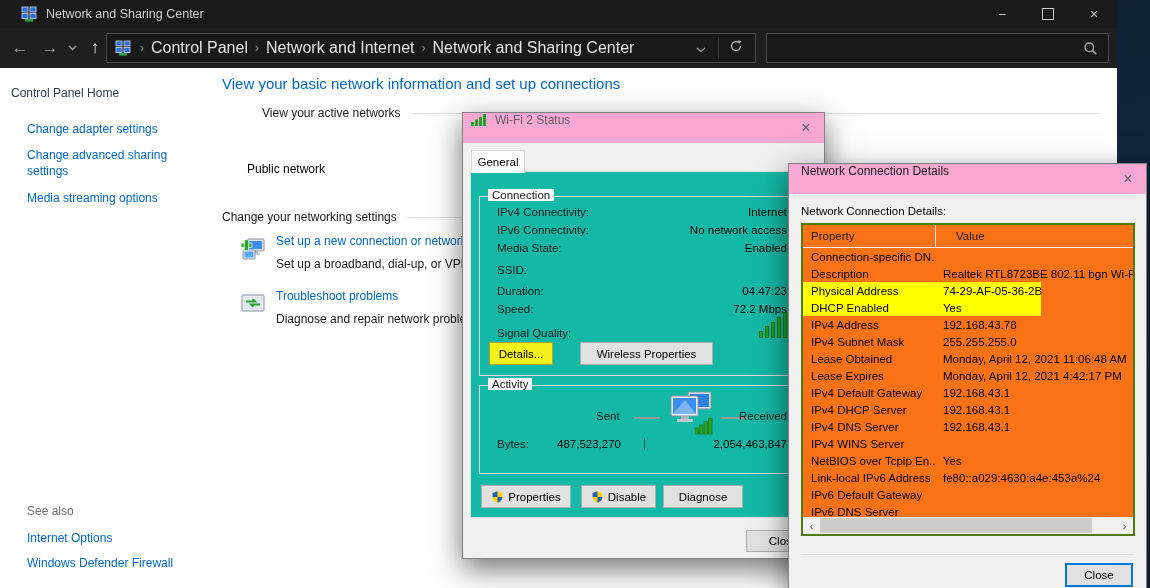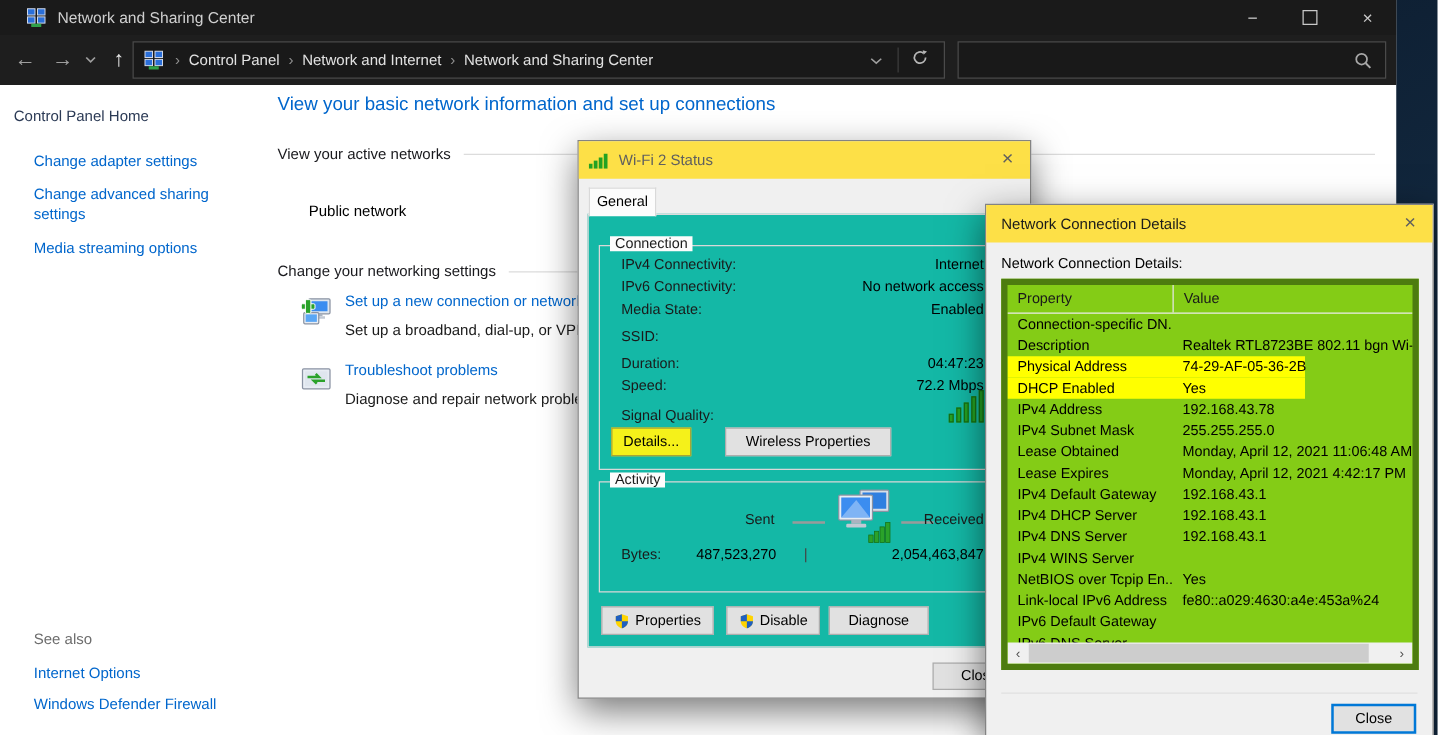--- a/index.html
+++ b/index.html
@@ -19,49 +19,49 @@
   .max-glyph{width:10px;height:10px;border:1px solid #c8c8c8;display:inline-block;}
   .toolbar{position:absolute;top:28px;left:0;width:100%;height:40px;background:var(--toolbar,#1e1e1e);}
   .nav-glyph{position:absolute;top:0;height:40px;display:flex;align-items:center;justify-content:center;color:#9e9e9e;font-size:17px;}
   .nav-back{left:6px;width:28px;}
   .nav-fwd{left:36px;width:28px;}
   .nav-chev{left:62px;width:20px;}
   .nav-up{left:82px;width:26px;color:#e8e8e8;}
   .address-box{position:absolute;left:106px;top:5px;width:640px;height:28px;background:#191919;border:1px solid #4a4a4a;display:flex;align-items:center;padding:0 4px;box-sizing:content-box;}
   .crumb-icon{width:16px;height:16px;margin:0 2px 0 4px;flex:0 0 auto;}
   .crumb-sep{color:#8f8f8f;font-size:12px;margin:0 7px;}
-  .crumb{color:#e2e2e2;font-size:12px;white-space:nowrap;}
+  .crumb{color:#e2e2e2;font-size:16px;white-space:nowrap;}
   .ab-spacer{flex:1;}
   .ab-divider{width:1px;height:20px;background:#3c3c3c;margin:0 6px;}
   .search-box{position:absolute;left:766px;top:5px;width:341px;height:28px;background:#191919;border:1px solid #4a4a4a;display:flex;align-items:center;}
   .search-input{flex:1;background:transparent;border:none;outline:none;color:#ddd;font-size:12px;padding:0 8px;font-family:inherit;}
   .search-glyph{margin-right:10px;flex:0 0 auto;}
   
   .sidebar{position:absolute;left:0;top:68px;width:212px;bottom:0;font-size:12px;}
   .sb-home{position:absolute;left:11px;top:18px;color:#2b3a55;}
   .sb-links{position:absolute;left:27px;top:53px;}
   .sb-link{color:var(--link,#0066cc);margin-bottom:10px;width:152px;line-height:1.35;cursor:pointer;}
   .see-also{position:absolute;left:27px;top:436px;}
   .see-also-title{color:#6d6d6d;margin-bottom:13px;}
   .sa-link{color:var(--link,#0066cc);margin-bottom:11px;cursor:pointer;}
   
   .content{position:absolute;left:222px;top:68px;right:0;bottom:0;font-size:12px;color:#1a1a1a;}
   .page-heading{position:absolute;left:0;top:7px;color:var(--heading,#0066cc);font-size:15px;font-weight:normal;margin:0;}
   .section-row{position:absolute;left:0;right:17px;display:flex;align-items:center;color:#19191d;}
   .section-row .rule{flex:1;height:1px;background:#dcdcdc;margin-left:10px;}
-  .sect1{top:48px;} .sect2{top:142px;}
+  .sect1{top:38px;margin-left:40px;} .sect2{top:142px;}
   .public-network{position:absolute;left:25px;top:94px;color:#000;}
   .net-link-item{position:absolute;left:18px;display:flex;}
   .item1{top:166px;} .item2{top:221px;}
   .link-icon{width:26px;height:26px;margin:2px 10px 0 0;flex:0 0 auto;}
   .link-title{color:var(--link,#0066cc);cursor:pointer;}
   .link-desc{margin-top:9px;color:#1a1a1a;white-space:nowrap;}
   
   .dialog{position:absolute;background:#f0f0f0;border:1px solid #838383;box-shadow:0 10px 28px rgba(0,0,0,.55);font-size:12px;color:#000;}
-  .dlg-titlebar{height:30px;background:#fde047;display:flex;align-items:center;padding-left:8px;}
+  .dlg-titlebar{height:30px;background:#f9a8d4;display:flex;align-items:flex-start;padding-left:8px;}
   .dlg-title{color:#5f5f5f;font-size:12px;margin-left:7px;}
   .dlg-close{margin-left:auto;width:36px;height:100%;display:flex;align-items:center;justify-content:center;color:#5f5f5f;font-size:16px;cursor:pointer;}
   .btn{background:#e1e1e1;border:1px solid #adadad;font-size:11.5px;color:#000;display:flex;align-items:center;justify-content:center;cursor:pointer;font-family:inherit;box-sizing:border-box;}
   
   #wifi-dialog{left:462px;top:112px;width:361px;height:445px;}
   .tab{position:absolute;left:8px;top:37px;width:52px;height:22px;background:#fcfcfc;border:1px solid #d9d9d9;border-bottom:none;text-align:center;line-height:22px;font-size:11.5px;z-index:2;cursor:pointer;}
   .tab-page{position:absolute;left:7px;top:58px;right:8px;bottom:40px;background:#14b8a6;border:1px solid #dcdcdc;}
   .group{position:absolute;border:1px solid #d8d8d8;}
   .group-label{position:absolute;top:-8px;left:8px;background:#fcfcfc;padding:0 4px;font-size:11.5px;color:#1a1a1a;}
   .grp-conn{left:8px;top:24px;right:10px;height:178px;}
@@ -83,24 +83,24 @@
   .bytes-sent{position:absolute;left:55px;top:266px;width:95px;text-align:right;font-size:11.5px;}
   .bytes-sep{position:absolute;left:172px;top:264px;color:#444;font-size:12px;}
   .bytes-recv{position:absolute;right:28px;top:266px;font-size:11.5px;}
   .props-btn{position:absolute;left:10px;top:313px;width:90px;height:23px;gap:4px;}
   .disable-btn{position:absolute;left:110px;top:313px;width:75px;height:23px;gap:4px;}
   .diagnose-btn{position:absolute;left:192px;top:313px;width:80px;height:23px;}
   .wifi-close-btn{position:absolute;left:283px;top:417px;width:75px;height:22px;}
   
   #details-dialog{left:788px;top:163px;width:357px;height:425px;}
   .ncd-label{position:absolute;left:12px;top:41px;font-size:11.5px;color:#000;}
-  .lv-table{position:absolute;left:12px;top:59px;width:334px;height:313px;background:#84cc16;border:5px solid #4d7c0f;box-sizing:border-box;overflow:hidden;}
+  .lv-table{position:absolute;left:12px;top:59px;width:334px;height:313px;background:#f97316;border:2px solid #4d7c0f;box-sizing:border-box;overflow:hidden;}
   .lv-header{height:22px;display:flex;align-items:center;border-bottom:1px solid #ececec;font-size:11.5px;color:#1a1a1a;}
   .col-prop{flex:0 0 124px;padding-left:8px;border-right:1px solid #e5e5e5;height:100%;line-height:22px;}
-  .col-val{padding-left:8px;}
+  .col-val{padding-left:8px;margin-left:12px;}
   .lv-row{position:relative;height:17px;display:flex;align-items:center;font-size:11.5px;white-space:nowrap;}
   .lv-row.hl::before{content:'';position:absolute;left:0;top:0;bottom:0;width:238px;background:var(--highlight,#ffff00);}
   .cell-prop{position:relative;flex:0 0 124px;padding-left:8px;overflow:hidden;}
   .cell-val{position:relative;flex:1;padding-left:8px;overflow:hidden;}
   .lv-hscroll{position:absolute;left:0;right:0;bottom:0;height:17px;background:#f0f0f0;display:flex;align-items:center;}
   .scroll-arrow{width:17px;text-align:center;color:#505050;font-size:11px;cursor:pointer;}
   .scroll-thumb{width:272px;height:15px;background:#cdcdcd;cursor:pointer;}
   .scroll-spacer{flex:1;}
   .ncd-sep{position:absolute;left:12px;right:12px;top:390px;border-top:1px solid #dfdfdf;}
   .ncd-close-btn{position:absolute;left:276px;top:399px;width:68px;height:24px;border:2px solid var(--accent,#0078d7);}

